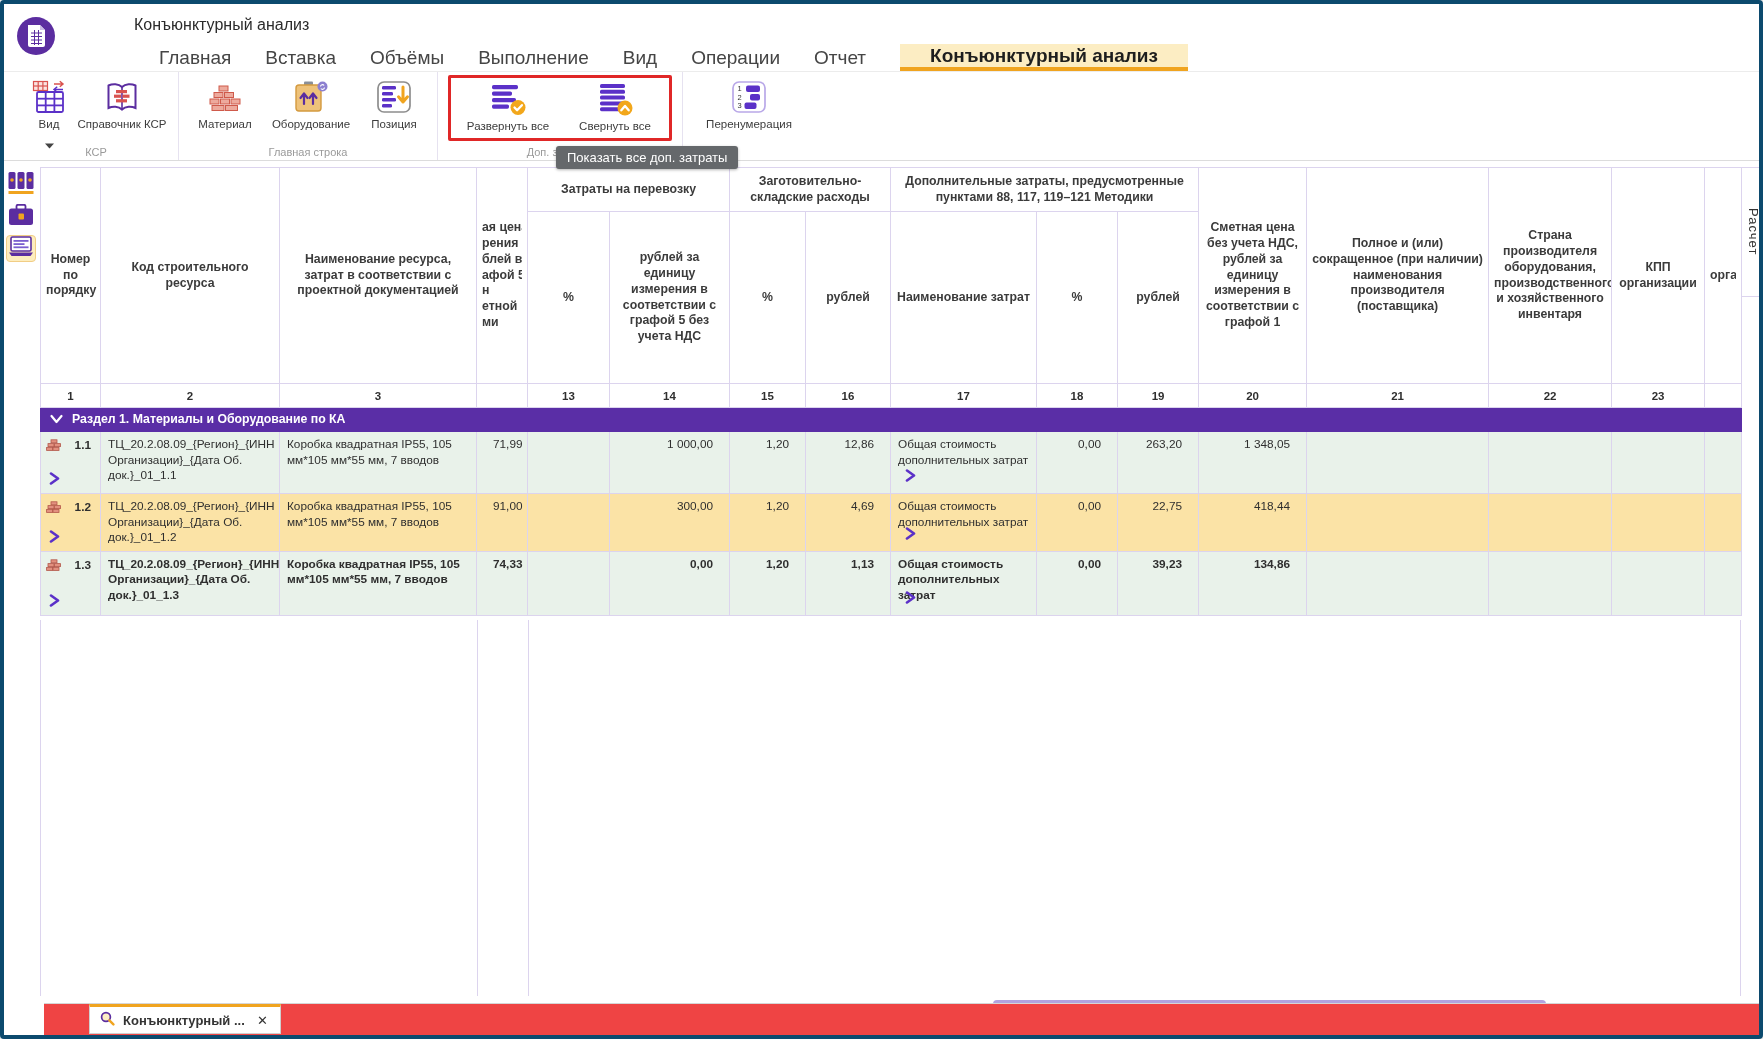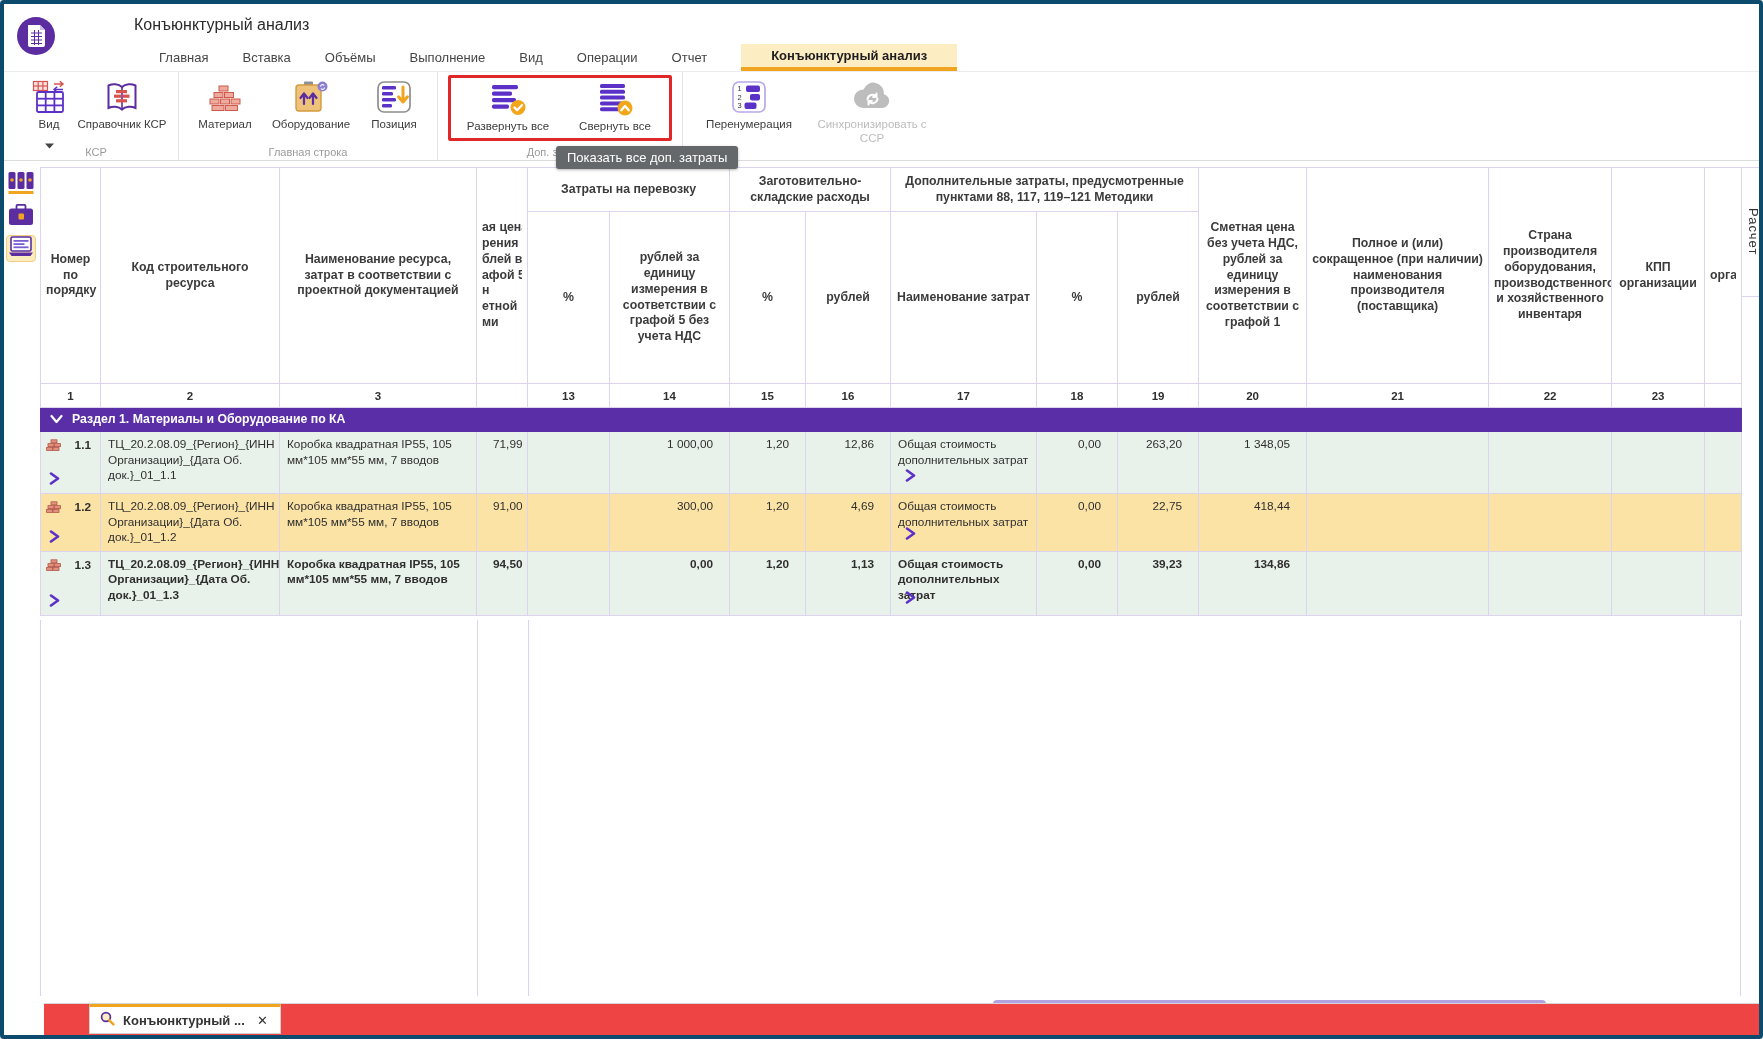--- a/index.html
+++ b/index.html
@@ -5,21 +5,21 @@
   html,body{margin:0;padding:0;background:#e8e8e8;font-family:"Liberation Sans","DejaVu Sans",sans-serif;}
   .window{position:relative;width:1763px;height:1039px;box-sizing:border-box;border:4px solid #0c4a6e;border-radius:4px;background:#fff;overflow:hidden;}
 
   
   .titlebar{position:absolute;left:0;top:0;right:0;height:40px;background:#fff;}
   .app-icon{position:absolute;left:12px;top:12px;width:40px;height:40px;z-index:4;}
   .win-title{position:absolute;left:130px;top:12px;font-size:16px;color:#2b2b2b;}
 
   
   .menubar{position:absolute;left:0;top:40px;right:0;height:27px;display:flex;align-items:stretch;padding-left:155px;gap:34px;}
-  .tab{font-size:13px;color:#454545;display:flex;align-items:center;cursor:pointer;white-space:nowrap;}
+  .tab{font-size:19px;color:#454545;display:flex;align-items:center;cursor:pointer;white-space:nowrap;}
   .tab.active{background:#fcedc3;font-weight:700;color:#1e1e1e;padding:0 30px;border-bottom:4px solid #f0a41f;box-sizing:border-box;}
 
   
   .toolbar{position:absolute;left:0;top:67px;right:0;height:90px;border-top:1px solid #ececec;border-bottom:1px solid #dcdcdc;display:flex;align-items:flex-start;padding-left:10px;box-sizing:border-box;background:#fff;}
   .tgroup{position:relative;display:flex;align-items:flex-start;gap:2px;padding:5px 10px 18px 10px;height:100%;box-sizing:border-box;}
   .tgroup.bordered{border-right:1px solid #e6e2f0;}
   .tgroup-label{position:absolute;bottom:2px;left:0;right:0;text-align:center;font-size:11px;color:#9a9a9a;white-space:nowrap;}
   .tbtn{display:flex;flex-direction:column;align-items:center;gap:2px;cursor:pointer;padding-top:1px;}
   .tbtn .ticon{height:38px;display:flex;align-items:center;justify-content:center;}
   .tlabel{font-size:11.5px;color:#3c3c3c;text-align:center;line-height:1.18;}
@@ -272,30 +272,20 @@
                 <text x="6.5" y="28">3</text>
               </g>
               <g fill="#5b31c8">
                 <rect x="15" y="5.5" width="14" height="6.5" rx="2"></rect>
                 <rect x="19" y="14" width="10" height="6.5" rx="2"></rect>
                 <rect x="13.5" y="22.5" width="12" height="6.5" rx="2"></rect>
               </g>
             </svg>
           </span>
           <div class="tlabel">Перенумерация</div>
-        </div>
-        <div class="tbtn disabled" style="width:130px">
-          <span class="ticon">
-            <svg width="44" height="32" viewBox="0 0 44 32">
-              <path d="M13 27 h19 a7 7 0 0 0 1.8 -13.8 A10.5 10.5 0 0 0 13.5 8.5 A8.8 8.8 0 0 0 13 27 Z" fill="#bdbdbd"></path>
-              <path d="M17.5 18.5 a5 5 0 0 1 9 -2.6 m0 0 v-3.4 m0 3.4 h-3.4" stroke="#fff" stroke-width="2" fill="none" stroke-linecap="round"></path>
-              <path d="M27.5 17.5 a5 5 0 0 1 -9 2.6 m0 0 v3.4 m0 -3.4 h3.4" stroke="#fff" stroke-width="2" fill="none" stroke-linecap="round"></path>
-            </svg>
-          </span>
-          <div class="tlabel">Синхронизировать с ССР</div>
         </div>
       </div>
     </div>
 
   <div class="tooltip">Показать все доп. затраты</div>
 
   <div class="sidebar" id="sidebar">
       <div class="side-btn">
         <span><svg width="28" height="24" viewBox="0 0 28 24">
             <g fill="#5b2da0">
@@ -495,21 +485,21 @@
                     <rect x="7" y="8.4" width="6" height="3"></rect>
                   </g>
                 </svg></span>
               <span class="rownum">1.3</span>
               <span class="expand"><svg width="13" height="13" viewBox="0 0 13 13">
                   <polyline points="3,1.5 10,6.5 3,11.5" fill="none" stroke="#5b31c8" stroke-width="2.6" stroke-linecap="round" stroke-linejoin="round"></polyline>
                 </svg></span>
             </td>
             <td class="cell-text">ТЦ_20.2.08.09_{Регион}_{ИНН Организации}_{Дата Об. док.}_01_1.3</td>
             <td class="cell-text">Коробка квадратная IP55, 105 мм*105 мм*55 мм, 7 вводов</td>
-            <td class="cell-numr">94,50</td>
+            <td class="cell-numr">74,33</td>
             <td class="cell-numr"></td>
             <td class="cell-numr">0,00</td>
             <td class="cell-numr">1,20</td>
             <td class="cell-numr">1,13</td>
             <td class="cell-c17">
               <div class="ctext">Общая стоимость дополнительных затрат</div>
               <span class="expand17"><svg width="13" height="13" viewBox="0 0 13 13">
                   <polyline points="3,1.5 10,6.5 3,11.5" fill="none" stroke="#5b31c8" stroke-width="2.6" stroke-linecap="round" stroke-linejoin="round"></polyline>
                 </svg></span>
             </td>

